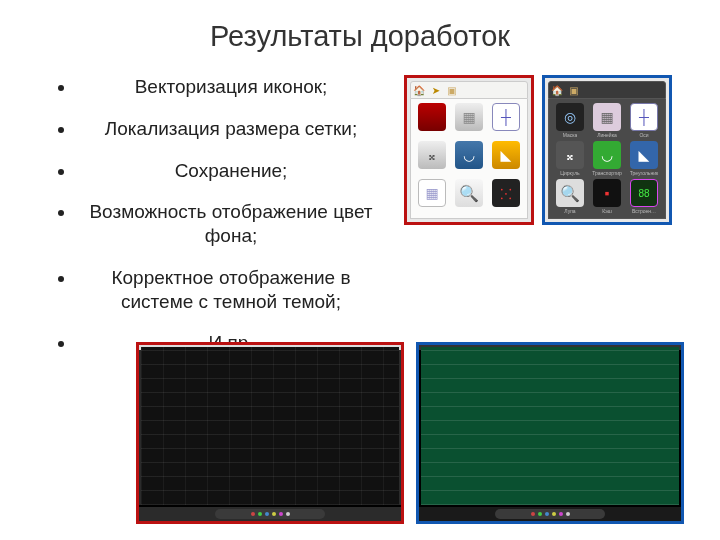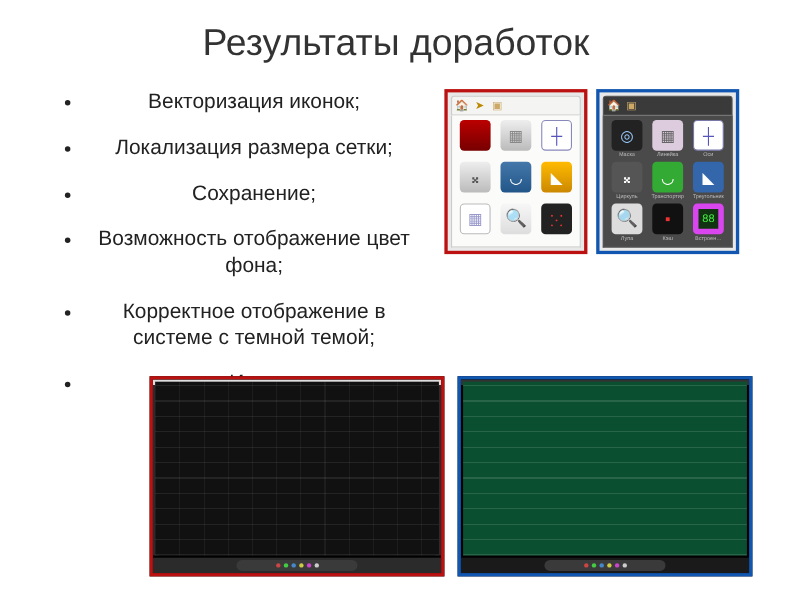--- a/index.html
+++ b/index.html
@@ -1,18 +1,18 @@
 <!DOCTYPE html>
 <html><head>
 <meta charset="utf-8">
 <style>
   * { box-sizing: border-box; margin: 0; padding: 0; }
   html, body { width: 720px; height: 540px; background: #fff; font-family: "Liberation Sans", Arial, sans-serif; color: #222; }
   .slide { width: 720px; height: 540px; position: relative; padding: 20px 48px 10px 48px; }
-  .title { font-size: 34px; text-align: center; font-weight: 400; color: #333; margin-bottom: 22px; }
+  .title { font-size: 29px; text-align: center; font-weight: 400; color: #333; margin-bottom: 22px; }
   .body-row { display: flex; gap: 18px; }
   .bullets { flex: 1 1 auto; text-align: center; }
   .bullets li { font-size: 19px; line-height: 1.25; margin-bottom: 18px; list-style: disc; margin-left: 28px; }
 
   
   .panels { display: flex; gap: 8px; }
   .panel-frame { width: 130px; height: 150px; border: 3px solid; padding: 3px; background: #e8e8e8; }
   .panel-frame.red  { border-color: #b11; }
   .panel-frame.blue { border-color: #1157b1; }
   .toolbar { height: 18px; background: #f4f4f2; border: 1px solid #ccc; border-radius: 3px 3px 0 0; display: flex; align-items: center; gap: 4px; padding: 0 3px; }
@@ -37,21 +37,21 @@
   .t-dice1    { background: #222; }
   
   .t-mask    { background: #222; }
   .t-ruler2  { background: #dcd; }
   .t-graph2  { background: #fff; border: 1px solid #77a; }
   .t-compass2{ background: #555; }
   .t-protract2{ background: #3a3; }
   .t-tri2    { background: #36a; }
   .t-loupe2  { background: #ddd; }
   .t-cache   { background: #111; }
-  .t-timer   { background: #131; border: 5px solid #d946ef; }
+  .t-timer   { background: #131; border: 1px solid #d946ef; }
 
   
   .screens { position: absolute; bottom: 16px; right: 36px; display: flex; gap: 12px; }
   .screen { width: 268px; height: 182px; border: 3px solid; background: #000; position: relative; overflow: hidden; }
   .screen.red  { border-color: #b11; }
   .screen.blue { border-color: #1157b1; }
   .canvas { position: absolute; inset: 2px 2px 16px 2px; }
   .canvas.black { background: #111; background-image: repeating-linear-gradient(0deg, rgba(255,255,255,.08) 0 1px, transparent 1px 14px), repeating-linear-gradient(90deg, rgba(255,255,255,.05) 0 1px, transparent 1px 22px); }
   .canvas.green { background: #0a5030; background-image: repeating-linear-gradient(0deg, rgba(255,255,255,.12) 0 1px, transparent 1px 14px); }
   .topbar { position: absolute; top: 0; left: 0; right: 0; height: 5px; }

